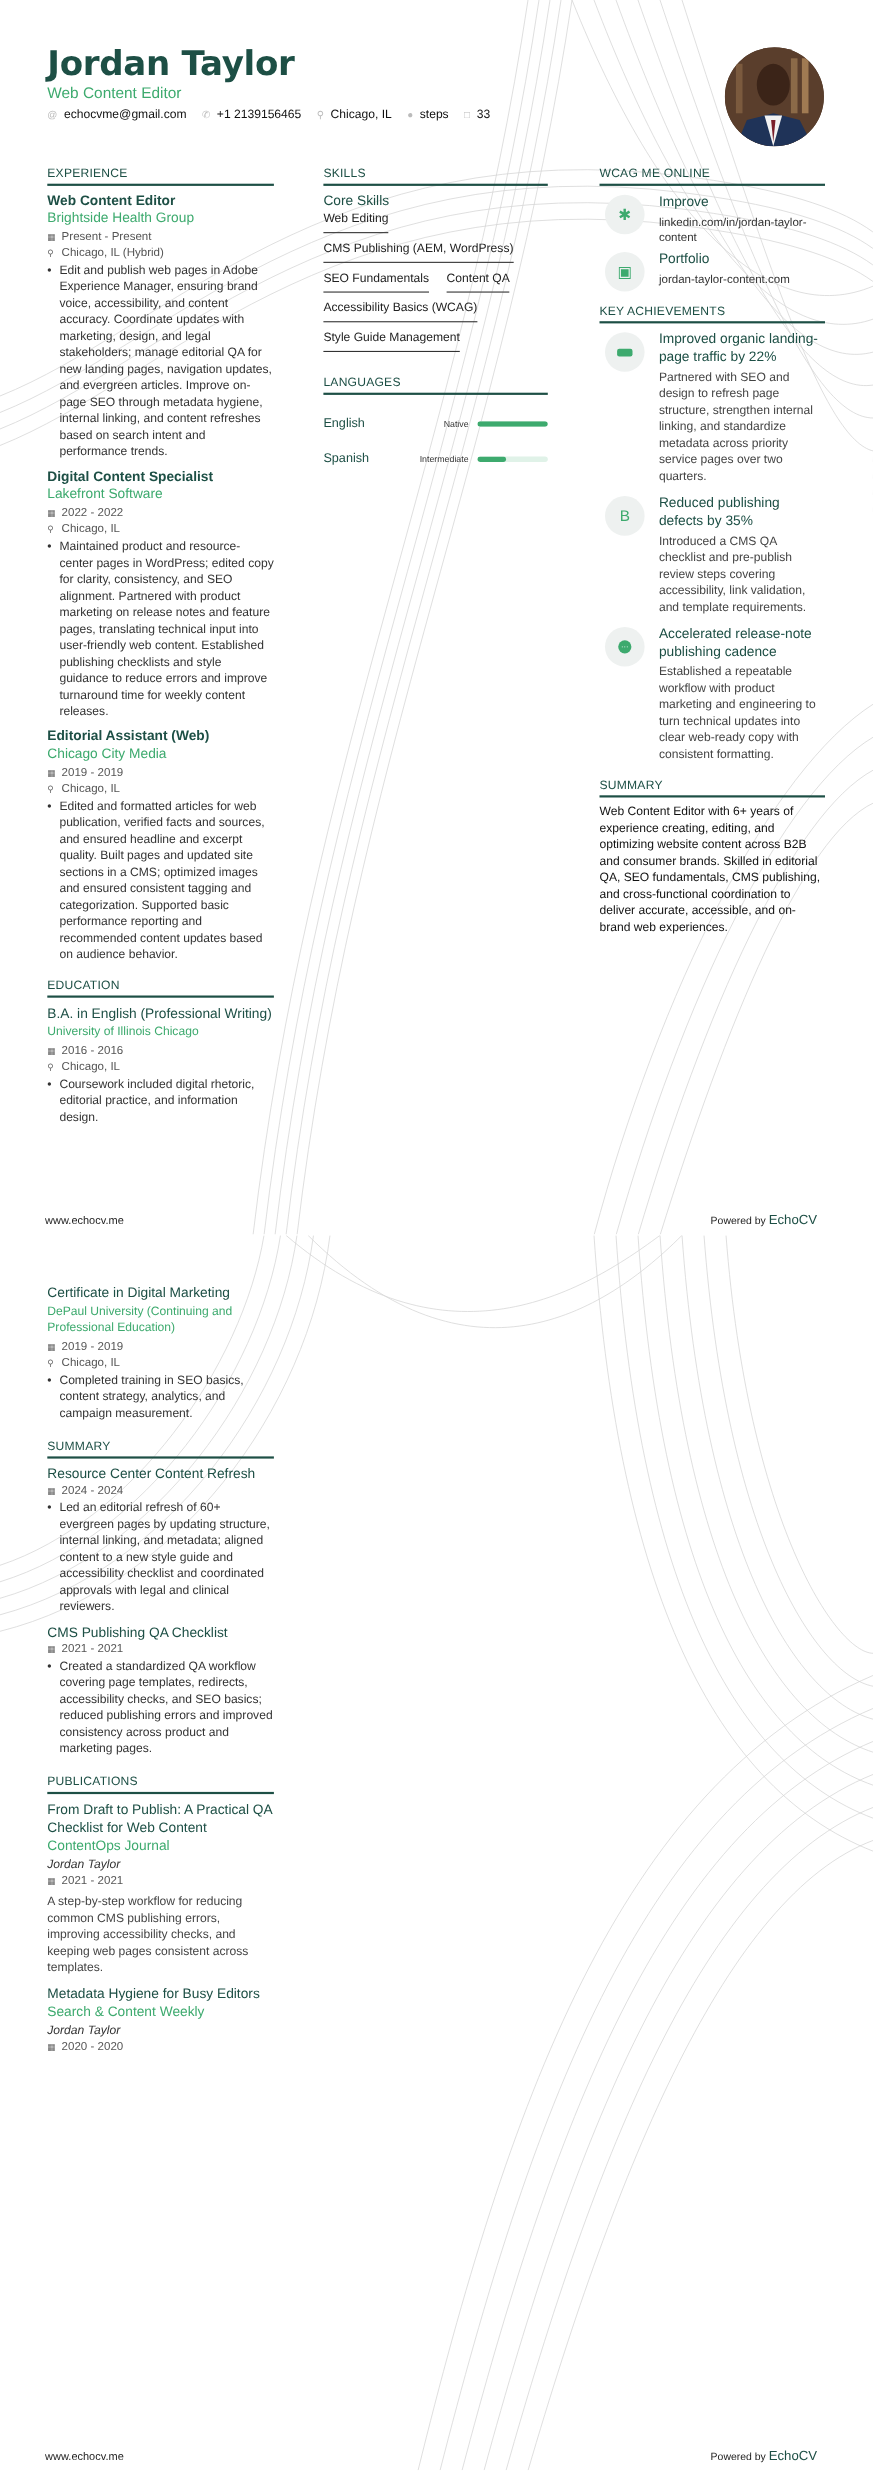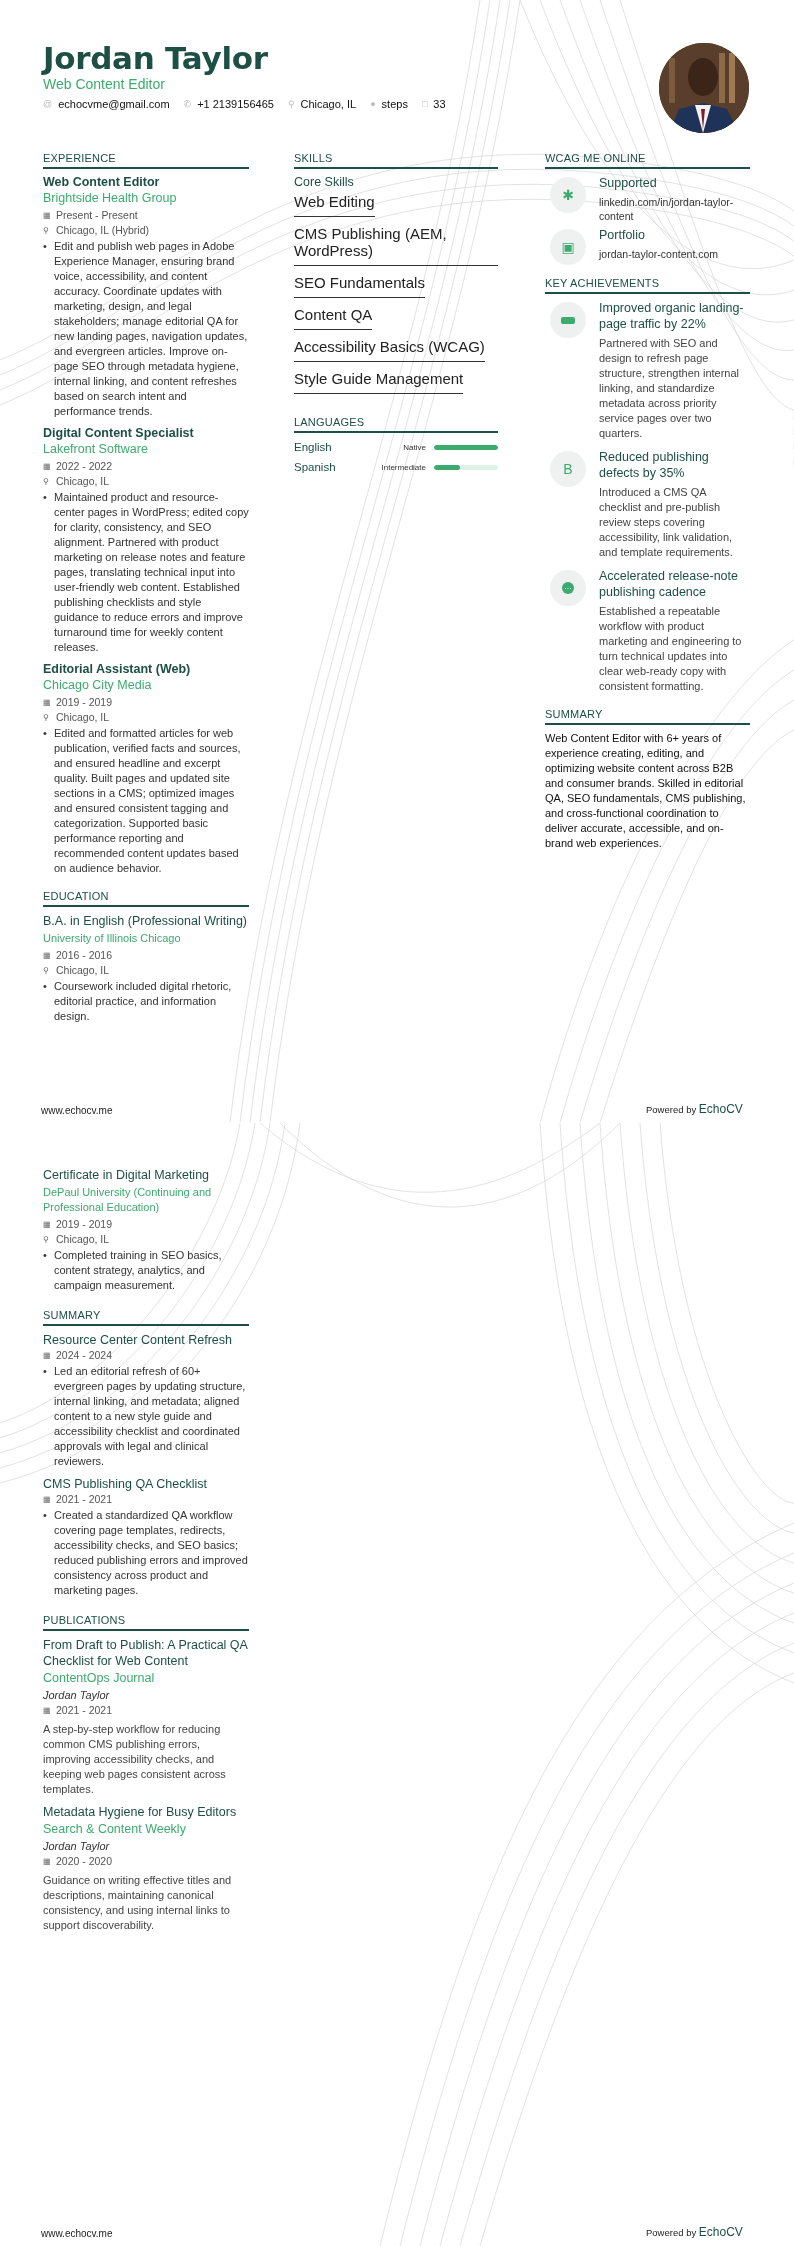--- a/index.html
+++ b/index.html
@@ -25,22 +25,22 @@
   .meta { font-size: 10.5px; color: #555; display: flex; align-items: center; gap: 5px; line-height: 15px; }
   .meta .ic { font-size: 8px; color: #666; width: 8px; }
   .bullet { display: flex; font-size: 11px; color: #333; line-height: 15px; margin-top: 1px; }
   .bullet .dot { width: 11px; flex-shrink: 0; }
   .para { font-size: 11px; color: #444; line-height: 15px; margin-top: 4px; }
   .author { font-size: 11px; font-style: italic; color: #333; line-height: 15px; }
   .entry { margin-bottom: 7px; }
 
   .skill-cat { font-size: 12.5px; color: #1d4f45; margin: 4px 0 4px; }
   .skills-wrap { display: flex; flex-wrap: wrap; column-gap: 16px; }
-  .skill { font-size: 15px; color: #222; padding-bottom: 6px; margin-bottom: 8px; border-bottom: 1px solid #333; }
-  .lang-row { display: flex; align-items: center; margin-top: 8px; justify-content: flex-end; }
+  .skill { font-size: 11px; color: #222; padding-bottom: 6px; margin-bottom: 8px; border-bottom: 1px solid #333; }
+  .lang-row { display: flex; align-items: center; margin-top: 20px; justify-content: flex-end; }
   .lang-name { font-size: 11.5px; color: #1d4f45; width: 80px; }
   .lang-level { font-size: 8px; color: #333; width: 54px; text-align: right; margin-right: 8px; }
   .bar { width: 65px; height: 5px; background: #e0f2e8; border-radius: 3px; overflow: hidden; }
   .bar-fill { height: 100%; background: #3daa6e; border-radius: 3px; }
 
   .item-row { display: flex; margin-bottom: 4px; }
   .icon-circle { width: 36px; height: 36px; border-radius: 50%; background: #eef1f0; display: flex; align-items: center; justify-content: center; flex-shrink: 0; margin: 2px 13px 0 5px; color: #3daa6e; font-size: 14px; }
   .link-name { font-size: 12.5px; color: #1d4f45; line-height: 16px; }
   .link-url { font-size: 10.5px; color: #333; line-height: 14px; margin-top: 4px; }
   .ach-title { font-size: 12.5px; color: #1d4f45; line-height: 16px; }
@@ -221,21 +221,21 @@
             <div class="bar-fill" style="width:40%;"></div>
           </div>
       </div>
     </div>
 
     <div class="col" style="left:545px; top:152px; width:205px;">
       <div class="sec-title">WCAG ME ONLINE</div>
       <div class="item-row">
         <div class="icon-circle">✱</div>
         <div>
-          <div class="link-name">Supported</div>
+          <div class="link-name">Improve</div>
           <div class="link-url">linkedin.com/in/jordan-taylor-content</div>
         </div>
       </div>
       <div class="item-row">
         <div class="icon-circle">▣</div>
         <div>
           <div class="link-name">Portfolio</div>
           <div class="link-url">jordan-taylor-content.com</div>
         </div>
       </div>
@@ -360,21 +360,20 @@
         <div class="para">A step-by-step workflow for reducing common CMS publishing errors, improving accessibility checks, and keeping web pages consistent across templates.</div>
       </div>
       <div class="entry">
         <div class="job-title-n">Metadata Hygiene for Busy Editors</div>
         <div class="company">Search &amp; Content Weekly</div>
         <div class="author">Jordan Taylor</div>
         <div class="meta">
             <span class="ic">▦</span>
             <span>2020 - 2020</span>
           </div>
-        <div class="para">Guidance on writing effective titles and descriptions, maintaining canonical consistency, and using internal links to support discoverability.</div>
       </div>
     </div>
 
     <div class="footer" style="left:41px; top:1105px;">www.echocv.me</div>
     <div class="powered" style="left:646px; top:1102px;">
       <span>Powered by</span>
       <span class="brand">EchoCV</span>
     </div>
   </div>
 </div>

